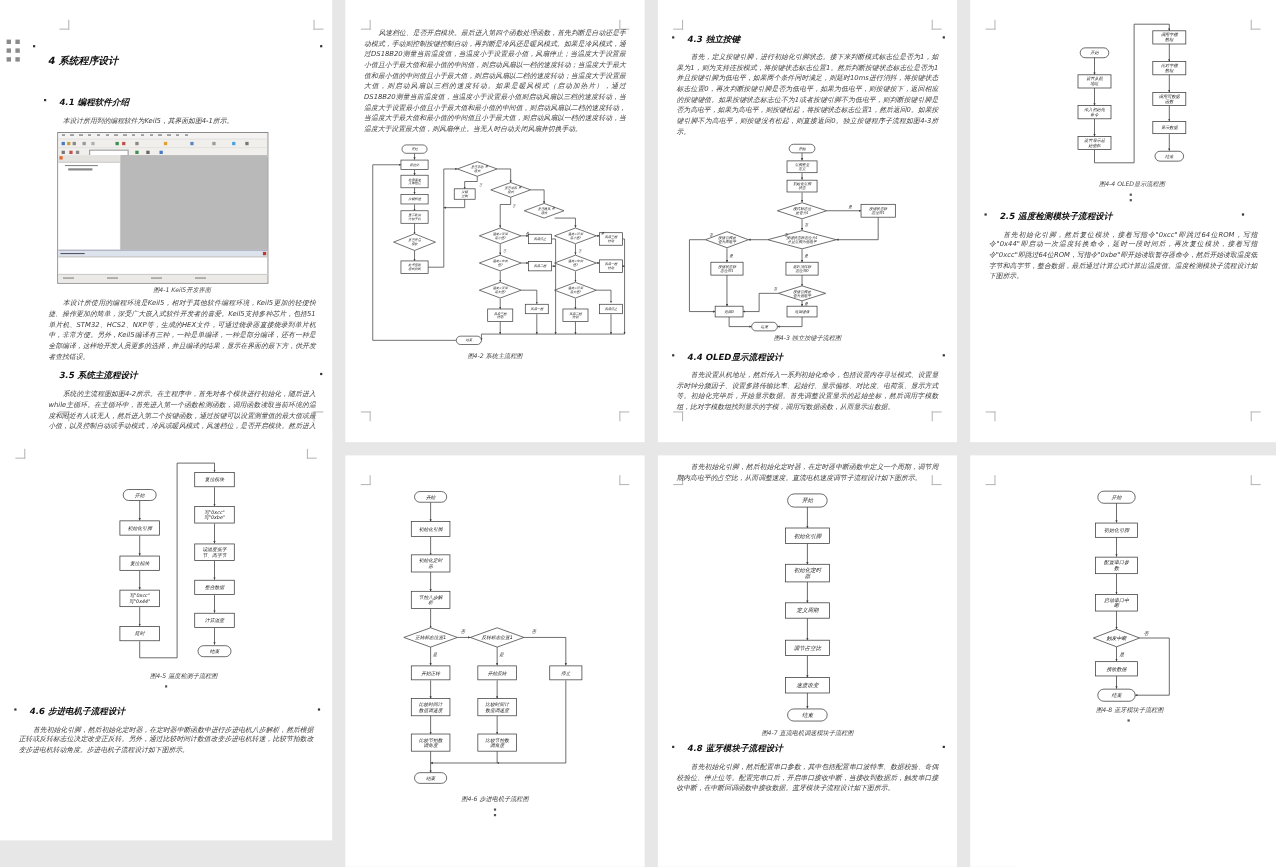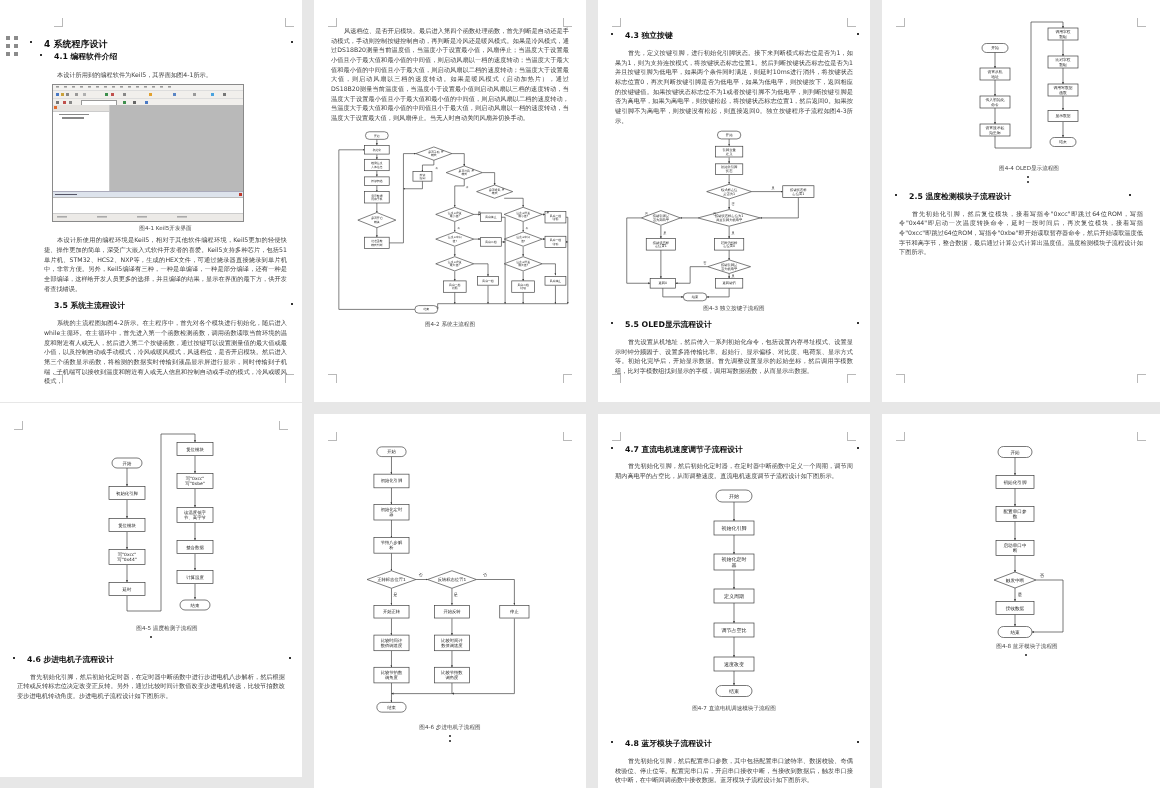--- a/index.html
+++ b/index.html
@@ -2,21 +2,21 @@
 <html><head>
 <meta charset="utf-8">
 <style>
   html,body{margin:0;padding:0;}
   body{
     width:1160px;height:788px;overflow:hidden;position:relative;
     background:#e7e7e7;
     font-family:"DejaVu Sans","Liberation Sans",sans-serif;
   }
   .page{position:absolute;background:#fff;overflow:hidden;}
-  .inner{position:relative;width:100%;height:100%;padding:0 17px;box-sizing:border-box;}
+  .inner{position:relative;width:100%;height:100%;padding:0 17px;box-sizing:border-box;font-style:italic;}
   #pg1 .inner{padding:0 15px 0 44px;}
   
   .crop{position:absolute;top:26px;left:22px;right:22px;bottom:27px;pointer-events:none;}
   .cut-bottom .crop{bottom:-40px;}
   #pg1 .crop{left:62px;right:16px;}
   .crop i{position:absolute;width:8px;height:8px;border:0 solid #b9b9b9;}
   .crop .tl{left:-8px;top:-8px;border-right-width:1px;border-bottom-width:1px;}
   .crop .tr{right:-8px;top:-8px;border-left-width:1px;border-bottom-width:1px;}
   .crop .bl{left:-8px;bottom:-8px;border-right-width:1px;border-top-width:1px;}
   .crop .br{right:-8px;bottom:-8px;border-left-width:1px;border-top-width:1px;}
@@ -70,22 +70,22 @@
     </div>
   <div class="dots">
     <i style="left:0;top:0"></i>
       <i style="left:8px;top:0"></i>
       <i style="left:0;top:8px"></i>
       <i style="left:8px;top:8px"></i>
       <i style="left:0;top:16px"></i>
       <i style="left:8px;top:16px"></i>
   </div>
   <div class="inner">
-    <h1 style="padding-top:38px;position:relative"><span class="mkL" style="top:41px"></span><span class="mkR" style="top:41px"></span><span>4 系统程序设计</span></h1>
-    <h2 style="margin-top:0"><span class="mkL"></span><span>4.1 编程软件介绍</span></h2>
+    <h1 style="padding-top:49px;position:relative"><span class="mkL" style="top:41px"></span><span class="mkR" style="top:41px"></span><span>4 系统程序设计</span></h1>
+    <h2 style="margin-top:25px"><span class="mkL"></span><span>4.1 编程软件介绍</span></h2>
     <p style="margin-top:8px">本设计所用到的编程软件为Keil5，其界面如图4-1所示。</p>
     <div class="keil">
       <div class="k-menu"></div>
       <div class="k-tb">
         <i style="left:3px;background:#4a79c4"></i>
           <i style="left:8px;background:#caa13b"></i>
           <i style="left:13px;background:#888"></i>
           <i style="left:22px;background:#999"></i>
           <i style="left:30px;background:#b0b0b0"></i>
           <i style="left:52px;background:#3d8f4d"></i>
@@ -307,21 +307,21 @@
         <text x="160" y="63" font-size="3.23">是</text>
         <text x="119" y="80" font-size="3.23">否</text>
         <text x="100" y="90" font-size="3.23">否</text>
         <text x="119" y="109" font-size="3.23">是</text>
         <text x="49" y="109" font-size="3.23">是</text>
         <text x="30" y="90" font-size="3.23">否</text>
         <text x="119" y="154" font-size="3.23">是</text>
         <text x="90" y="140" font-size="3.23">否</text>
       </svg>
     <p class="cap" style="margin-top:1px">图4-3 独立按键子流程图</p>
-    <h2 style="margin-top:6px"><span class="mkL"></span><span class="mkR"></span><span>5.5 OLED显示流程设计</span></h2>
+    <h2 style="margin-top:6px"><span class="mkL"></span><span class="mkR"></span><span>4.4 OLED显示流程设计</span></h2>
     <p style="margin-top:7px">首先设置从机地址，然后传入一系列初始化命令，包括设置内存寻址模式、设置显示时钟分频因子、设置多路传输比率、起始行、显示偏移、对比度、电荷泵、显示方式等。初始化完毕后，开始显示数据。首先调整设置显示的起始坐标，然后调用字模数组，比对字模数组找到显示的字模，调用写数据函数，从而显示出数据。</p>
   </div>
 </div>
 
 <div class="page" id="pg4" style="left:882px;top:0;width:278px;height:402px;">
   <div class="crop">
       <i class="tl"></i>
       <i class="tr"></i>
       <i class="bl"></i>
       <i class="br"></i>
@@ -361,21 +361,21 @@
         <text font-size="3.8"><tspan x="120" y="127.33">结束</tspan></text>
       </svg>
     <p class="cap" style="margin-top:2px;width:200px;margin-left:30px">图4-4 OLED显示流程图</p>
     <div class="pdot" style="margin-left:128px"></div>
     <div class="pdot" style="margin-left:128px"></div>
     <h2 style="margin-top:8px"><span class="mkL"></span><span class="mkR" style="right:12px"></span><span>2.5 温度检测模块子流程设计</span></h2>
     <p style="margin-top:7px">首先初始化引脚，然后复位模块，接着写指令"0xcc"即跳过64位ROM，写指令"0x44"即启动一次温度转换命令，延时一段时间后，再次复位模块，接着写指令"0xcc"即跳过64位ROM，写指令"0xbe"即开始读取暂存器命令，然后开始读取温度低字节和高字节，整合数据，最后通过计算公式计算出温度值。温度检测模块子流程设计如下图所示。</p>
   </div>
 </div>
 
-<div class="page cut-bottom" id="pg5" style="left:0;top:403px;width:302px;height:374px;">
+<div class="page cut-bottom" id="pg5" style="left:0;top:390px;width:302px;height:374px;">
   <div class="crop">
       <i class="tl"></i>
       <i class="tr"></i>
     </div>
   <div class="inner">
     <svg class="fc" style="width:240px;height:192px;margin:26px 0 0 30px;display:block;" viewBox="0 0 240 192">
         <defs>
           <marker id="fig45-arr" markerWidth="4" markerHeight="4" refX="3" refY="1.5" orient="auto">
             <path d="M0,0 L3.2,1.5 L0,3 Z" fill="#3f3f3f"></path>
           </marker>
@@ -485,21 +485,20 @@
     <div class="pdot"></div>
   </div>
 </div>
 
 <div class="page cut-bottom" id="pg7" style="left:598px;top:414px;width:272px;height:374px;">
   <div class="crop">
       <i class="tl"></i>
       <i class="tr"></i>
     </div>
   <div class="inner">
-    <h2 style="padding-top:30px"><span class="mkL" style="top:33px"></span><span class="mkR" style="top:33px"></span><span>4.7 直流电机速度调节子流程设计</span></h2>
     <p style="margin-top:6px">首先初始化引脚，然后初始化定时器，在定时器中断函数中定义一个周期，调节周期内高电平的占空比，从而调整速度。直流电机速度调节子流程设计如下图所示。</p>
     <svg class="fc" style="width:190px;height:218px;margin:4px auto 0 auto;" viewBox="0 0 190 218">
         <defs>
           <marker id="fig47-arr" markerWidth="4" markerHeight="4" refX="3" refY="1.5" orient="auto">
             <path d="M0,0 L3.2,1.5 L0,3 Z" fill="#3f3f3f"></path>
           </marker>
         </defs>
         <polyline points="95,18 95,37" marker-end="url(#fig47-arr)"></polyline>
         <polyline points="95,51 95,70" marker-end="url(#fig47-arr)"></polyline>
         <polyline points="95,86 95,105" marker-end="url(#fig47-arr)"></polyline>
@@ -515,21 +514,21 @@
         <rect x="75" y="105" width="40" height="14" class="nd"></rect>
         <text font-size="5"><tspan x="95" y="113.75">定义周期</tspan></text>
         <rect x="75" y="139" width="40" height="14" class="nd"></rect>
         <text font-size="5"><tspan x="95" y="147.75">调节占空比</tspan></text>
         <rect x="75" y="173" width="40" height="14" class="nd"></rect>
         <text font-size="5"><tspan x="95" y="181.75">速度改变</tspan></text>
         <rect x="77" y="201.5" width="36" height="11" rx="5.5" ry="5.5" class="nd"></rect>
         <text font-size="5"><tspan x="95" y="208.75">结束</tspan></text>
       </svg>
     <p class="cap" style="margin-top:2px">图4-7 直流电机调速模块子流程图</p>
-    <h2 style="margin-top:25px"><span class="mkL"></span><span class="mkR"></span><span>4.8 蓝牙模块子流程设计</span></h2>
+    <h2 style="margin-top:3px"><span class="mkL"></span><span class="mkR"></span><span>4.8 蓝牙模块子流程设计</span></h2>
     <p style="margin-top:7px">首先初始化引脚，然后配置串口参数，其中包括配置串口波特率、数据校验、奇偶校验位、停止位等。配置完串口后，开启串口接收中断，当接收到数据后，触发串口接收中断，在中断回调函数中接收数据。蓝牙模块子流程设计如下图所示。</p>
   </div>
 </div>
 
 <div class="page cut-bottom" id="pg8" style="left:882px;top:414px;width:278px;height:374px;">
   <div class="crop">
       <i class="tl"></i>
       <i class="tr"></i>
     </div>
   <div class="inner">

